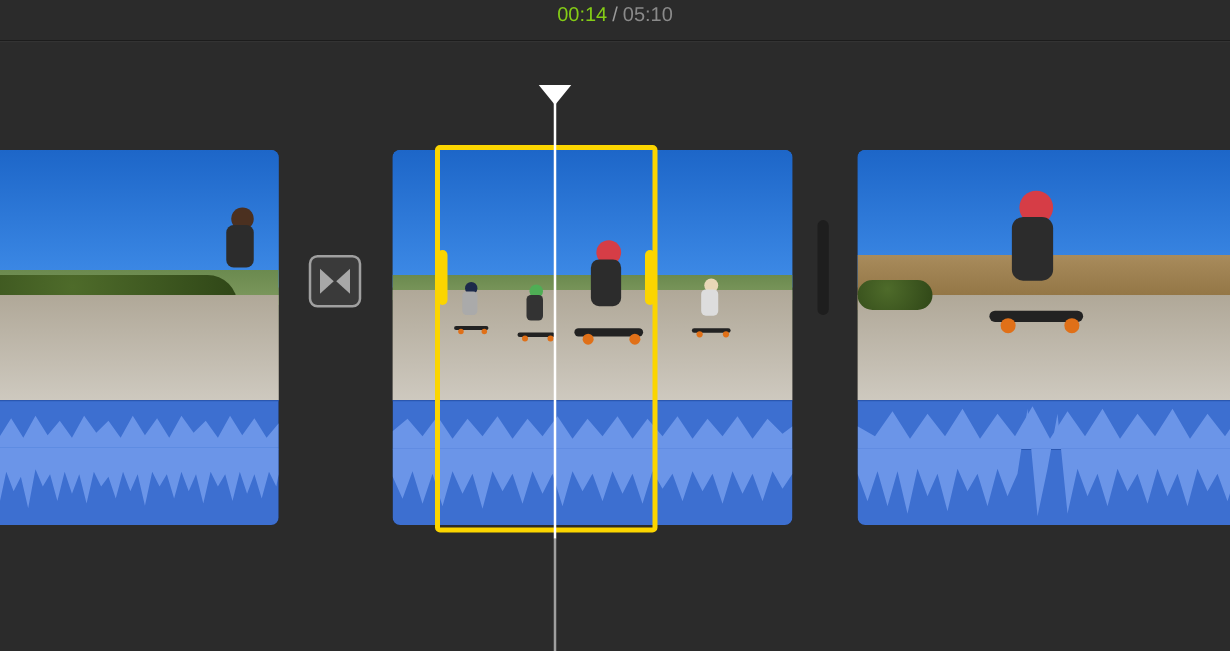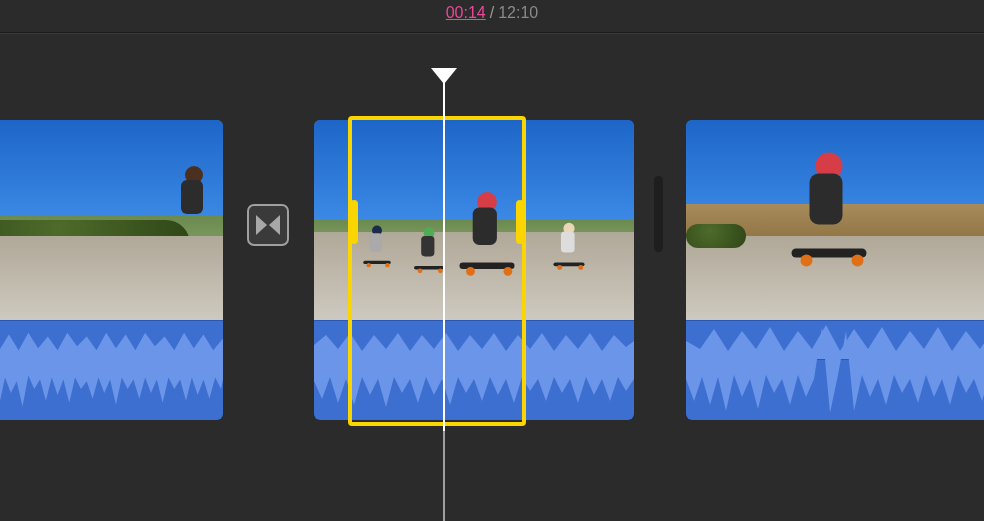--- a/index.html
+++ b/index.html
@@ -16,21 +16,21 @@
   .topbar {
     height: 32px;
     display: flex;
     align-items: flex-start;
     justify-content: center;
     color: #ddd;
     font-size: 16px;
     font-weight: 500;
     padding-top: 4px;
   }
-  .topbar .time-current { color: #ec4899; text-decoration: underline; }
+  .topbar .time-current { color: #84cc16; }
   .topbar .time-sep { color: #9a9a9a; margin: 0 4px; }
   .topbar .time-total { color: #8a8a8a; }
   .divider {
     height: 2px;
     background: #1c1c1c;
     border-bottom: 1px solid #3b3b3b;
   }
   .timeline-area {
     position: relative;
     height: calc(521px - 34px);
@@ -181,21 +181,21 @@
     border-right: 13px solid transparent;
     border-top: 16px solid #ffffff;
   }
 </style>
 </head>
 <body>
 
 <div class="topbar">
   <span class="time-current">00:14</span>
   <span class="time-sep">/</span>
-  <span class="time-total">12:10</span>
+  <span class="time-total">05:10</span>
 </div>
 <div class="divider"></div>
 
 <div class="timeline-area">
 
   <div class="track-row">
 
     <div class="clip clip-1">
       <div class="clip-video">
         <div class="scene">

